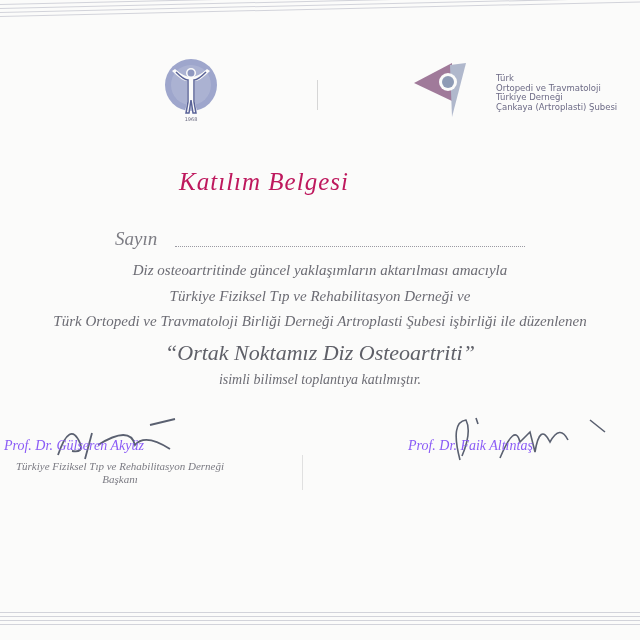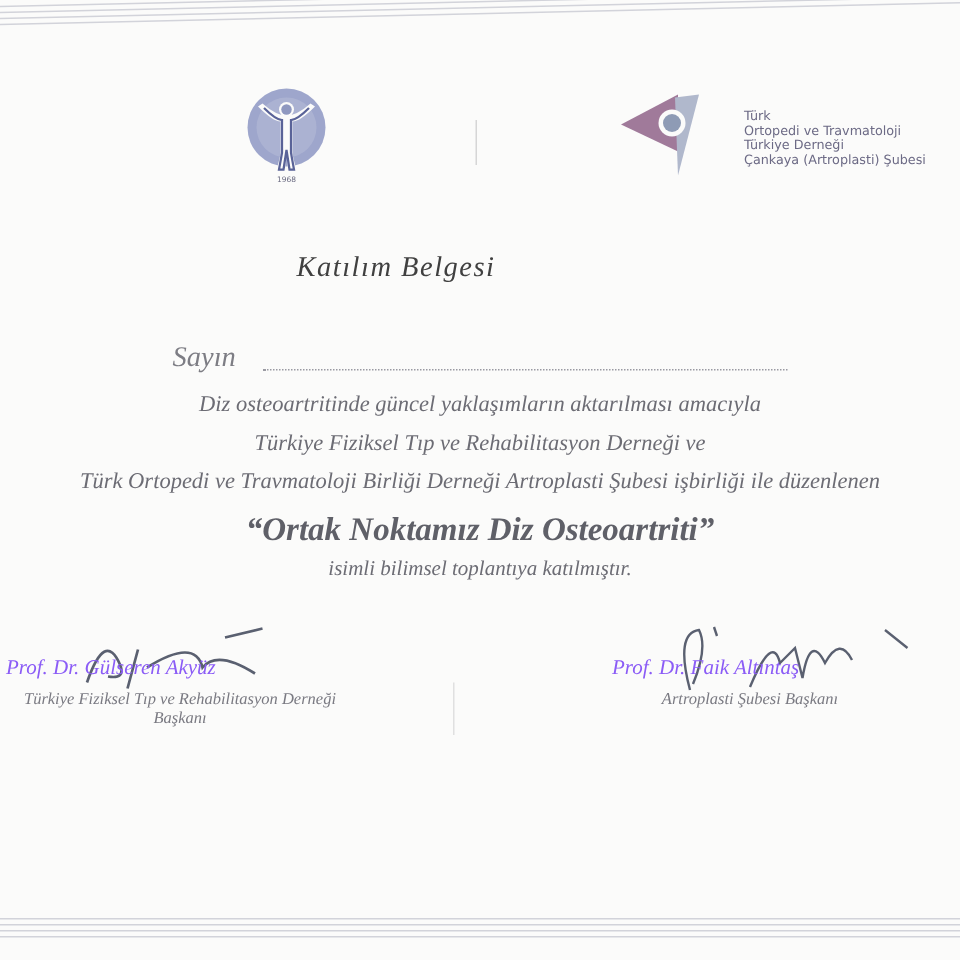--- a/index.html
+++ b/index.html
@@ -17,37 +17,37 @@
     .lines-bottom { top: 612px; }
     .lines-top div, .lines-bottom div {
       height: 1px; background: #d2d3da; margin-bottom: 3px;
     }
     .logo-left { position: absolute; left: 160px; top: 55px; width: 62px; height: 72px; }
     .divider-top { position: absolute; left: 317px; top: 80px; width: 1px; height: 30px; background: #d6d6d6; }
     .logo-right { position: absolute; left: 412px; top: 55px; width: 60px; height: 62px; }
     .org-right { position: absolute; left: 476px; top: 74px; font-family: "DejaVu Sans", sans-serif; font-size: 8.5px; line-height: 9.5px; color: #6c6a85; margin-left: 20px; }
     .title {
       position: absolute; top: 168px; left: 0; width: 528px; text-align: center;
-      font-family: "Liberation Serif", serif; font-style: italic; font-size: 19px; color: #404040; letter-spacing: 1px;
+      font-family: "Liberation Serif", serif; font-style: italic; font-size: 25px; color: #be185d; letter-spacing: 1px;
     }
     .sayin-row { position: absolute; top: 222px; left: 115px; width: 410px; height: 30px; text-align: right; }
     .sayin-label { position: absolute; left: 0; top: 6px; font-family: "Liberation Serif", serif; font-style: italic; font-size: 19px; color: #7d7d84; }
     .dots { position: absolute; left: 60px; right: 0; top: 24px; border-bottom: 1px dotted #9a9aa2; }
     .recipient {
       position: absolute; left: 100px; top: -4px;
       font-family: "DejaVu Sans", sans-serif; font-weight: bold; font-size: 24px; color: #7a8390;
       letter-spacing: 1px; font-style: italic;
     }
     .body-line {
       position: absolute; left: -40px; width: 720px; text-align: center;
       font-family: "Liberation Serif", serif; font-style: italic; color: #6c6c74; font-size: 15px; white-space: nowrap;
     }
     .event-name {
       position: absolute; top: 340px; left: 0; width: 640px; text-align: center;
-      font-family: "Liberation Serif", serif; font-style: italic; font-weight: bold; font-size: 22px; color: #5f6068;
+      font-family: "Liberation Serif", serif; font-style: italic; font-weight: normal; font-size: 22px; color: #5f6068;
     }
     .sig { position: absolute; }
     .sig-name { font-family: "Liberation Serif", serif; font-style: italic; font-size: 14px; color: #8b5cf6; white-space: nowrap; }
     .sig-role { font-family: "Liberation Serif", serif; font-style: italic; font-size: 11px; color: #7a7a82; white-space: nowrap; text-align: center; line-height: 13px; }
     .divider-bottom { position: absolute; left: 302px; top: 455px; width: 1px; height: 35px; background: #e0e0e0; }
     .scribble { position: absolute; pointer-events: none; }
   </style>
 </head>
 <body>
 
@@ -114,21 +114,20 @@
 
 <div class="divider-bottom"></div>
 
 <svg class="scribble" style="left:440px; top:412px;" width="170" height="50" viewBox="0 0 170 50">
   <path d="M20 48 Q10 10 26 8 Q32 20 22 44 M36 6 L38 12 M60 46 Q75 10 80 30 L90 20 L95 40 Q100 10 110 30 Q120 12 128 28 M150 8 L165 20" fill="none" stroke="#5a6070" stroke-width="1.6"></path>
 </svg>
 <div class="sig" style="left:408px; top:438px;">
   <div class="sig-name">Prof. Dr. Faik Altıntaş</div>
 </div>
 <div class="sig" style="left:360px; top:460px; width:280px;">
-  <div class="sig-role">Artroplasti Şubesi Başkanı</div>
 </div>
 
 <div class="lines-bottom">
   <div></div>
     <div></div>
     <div></div>
     <div></div>
 </div>
 
 </body></html>

